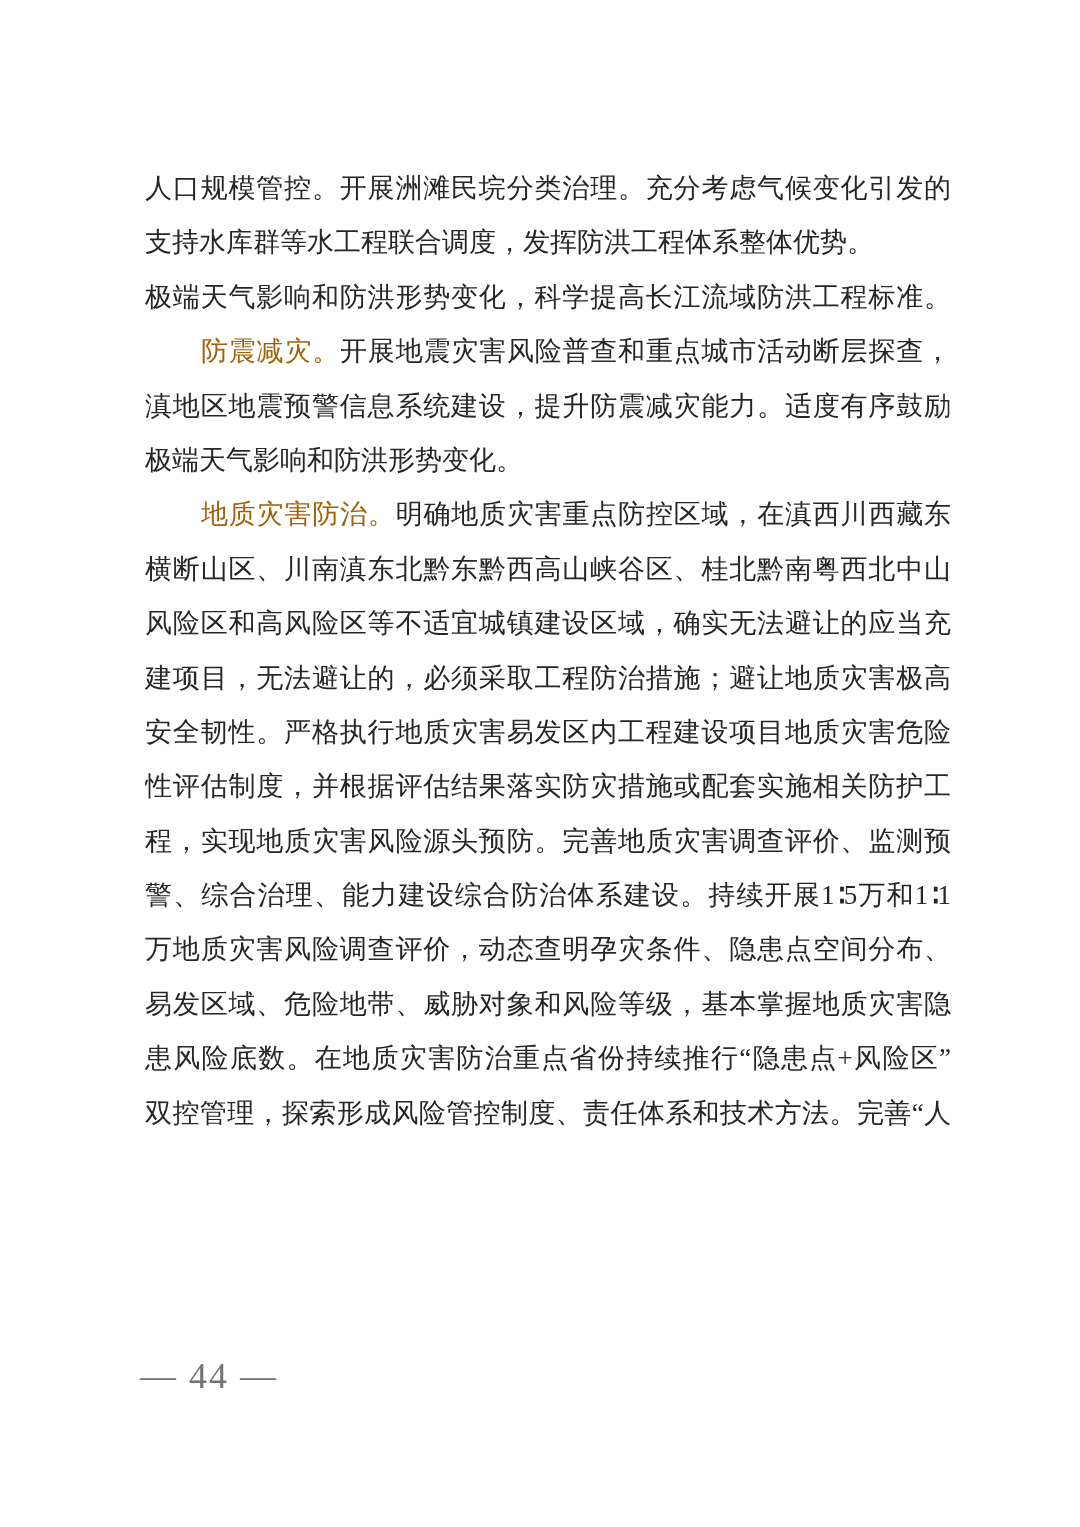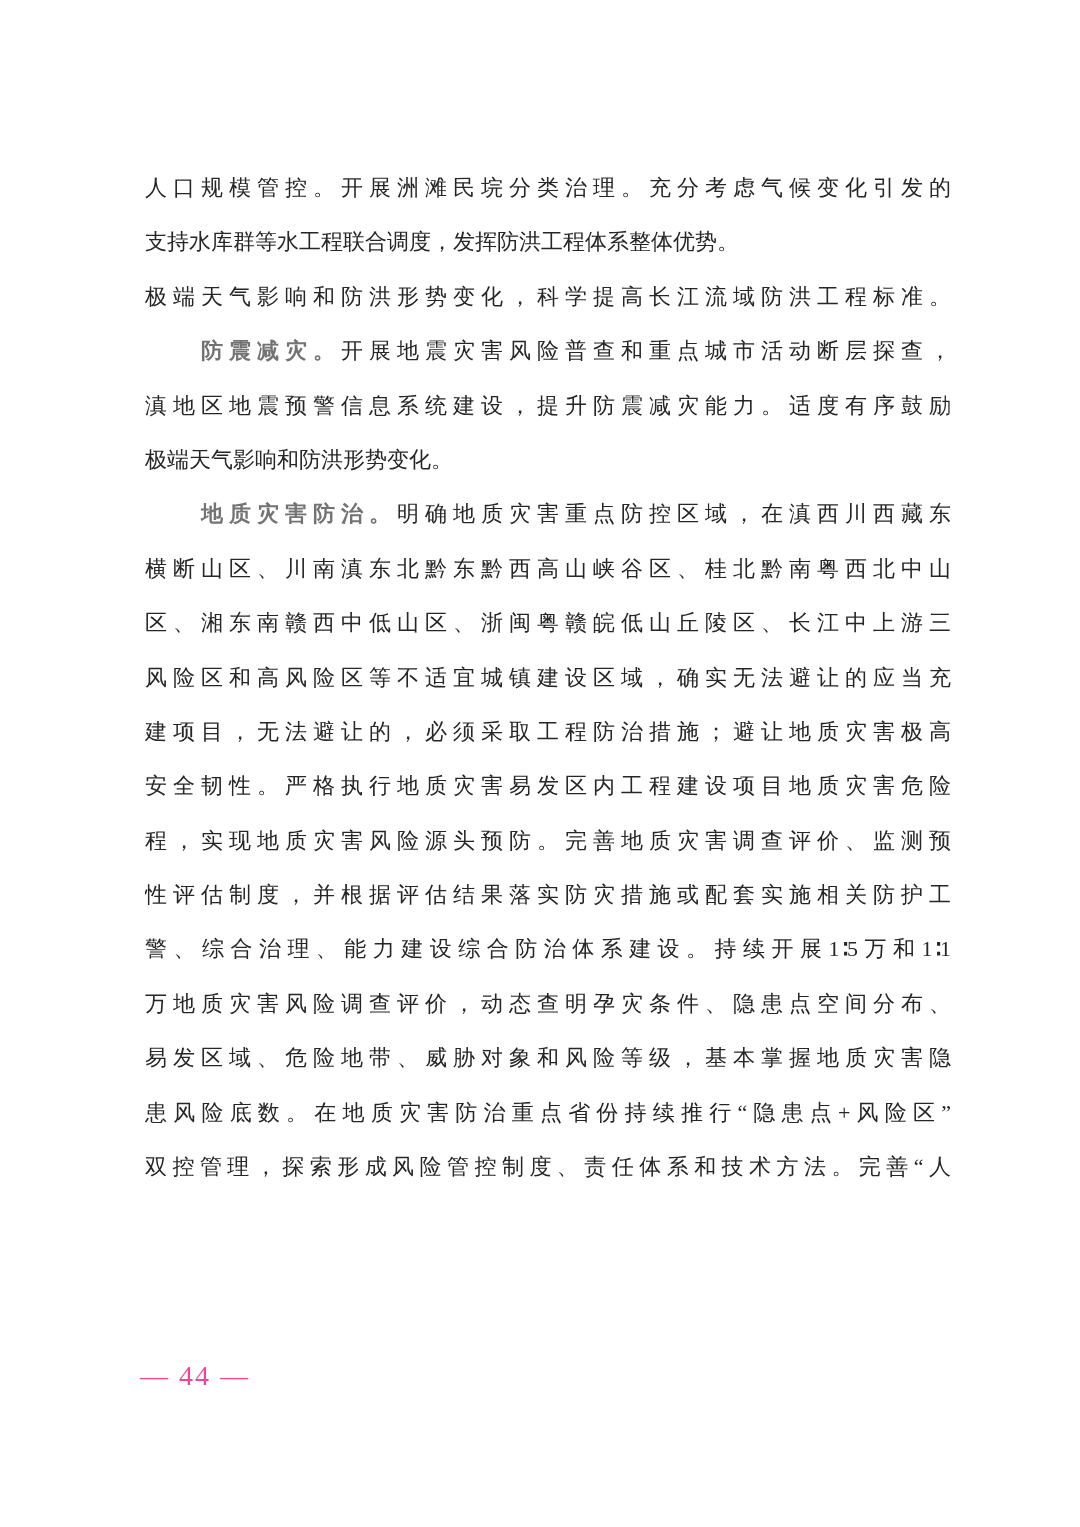--- a/index.html
+++ b/index.html
@@ -14,21 +14,21 @@
     background: #ffffff;
     overflow: hidden;
     font-family: "Liberation Serif", "DejaVu Serif", serif;
   }
   .body-text {
     position: absolute;
     left: 145px;
     top: 161px;
     width: 806px;
     color: #262626;
-    font-size: 22px;
+    font-size: 27px;
   }
   .line {
     margin: 0;
     padding: 0;
     height: 54.4px;
     line-height: 54.4px;
     overflow: hidden;
     word-break: break-all;
     text-align: justify;
     text-align-last: left;
@@ -36,31 +36,31 @@
   }
   .line.justify {
     text-align-last: justify;
     -moz-text-align-last: justify;
     text-justify: inter-character;
   }
   .line.indent {
     text-indent: 56px;
   }
   .para-lead {
-    font-weight: bold;
-    color: #737373;
+    font-weight: normal;
+    color: #a16207;
   }
   .page-footer {
     position: absolute;
     left: 140px;
     top: 1356px;
     height: 40px;
     line-height: 40px;
-    font-size: 28px;
-    color: #ec4899;
+    font-size: 36px;
+    color: #737373;
     letter-spacing: 2px;
   }
 </style>
 </head>
 <body>
 
 <div class="page">
   <main class="body-text">
 
     <p class="line justify">人口规模管控。开展洲滩民垸分类治理。充分考虑气候变化引发的</p>
@@ -70,26 +70,25 @@
     <p class="line justify indent">
       <strong class="para-lead">防震减灾。</strong><span>开展地震灾害风险普查和重点城市活动断层探查，</span>
     </p>
     <p class="line justify">滇地区地震预警信息系统建设，提升防震减灾能力。适度有序鼓励</p>
     <p class="line">极端天气影响和防洪形势变化。</p>
 
     <p class="line justify indent">
       <strong class="para-lead">地质灾害防治。</strong><span>明确地质灾害重点防控区域，在滇西川西藏东</span>
     </p>
     <p class="line justify">横断山区、川南滇东北黔东黔西高山峡谷区、桂北黔南粤西北中山</p>
-    <p class="line justify">区、湘东南赣西中低山区、浙闽粤赣皖低山丘陵区、长江中上游三</p>
     <p class="line justify">风险区和高风险区等不适宜城镇建设区域，确实无法避让的应当充</p>
     <p class="line justify">建项目，无法避让的，必须采取工程防治措施；避让地质灾害极高</p>
     <p class="line justify">安全韧性。严格执行地质灾害易发区内工程建设项目地质灾害危险</p>
+    <p class="line justify">性评估制度，并根据评估结果落实防灾措施或配套实施相关防护工</p>
     <p class="line justify">程，实现地质灾害风险源头预防。完善地质灾害调查评价、监测预</p>
-    <p class="line justify">性评估制度，并根据评估结果落实防灾措施或配套实施相关防护工</p>
     <p class="line justify">警、综合治理、能力建设综合防治体系建设。持续开展1∶5万和1∶1</p>
     <p class="line justify">万地质灾害风险调查评价，动态查明孕灾条件、隐患点空间分布、</p>
     <p class="line justify">易发区域、危险地带、威胁对象和风险等级，基本掌握地质灾害隐</p>
     <p class="line justify">患风险底数。在地质灾害防治重点省份持续推行“隐患点+风险区”</p>
     <p class="line justify">双控管理，探索形成风险管控制度、责任体系和技术方法。完善“人</p>
 
   </main>
 
   <footer class="page-footer">
     <span class="page-number">— 44 —</span>

